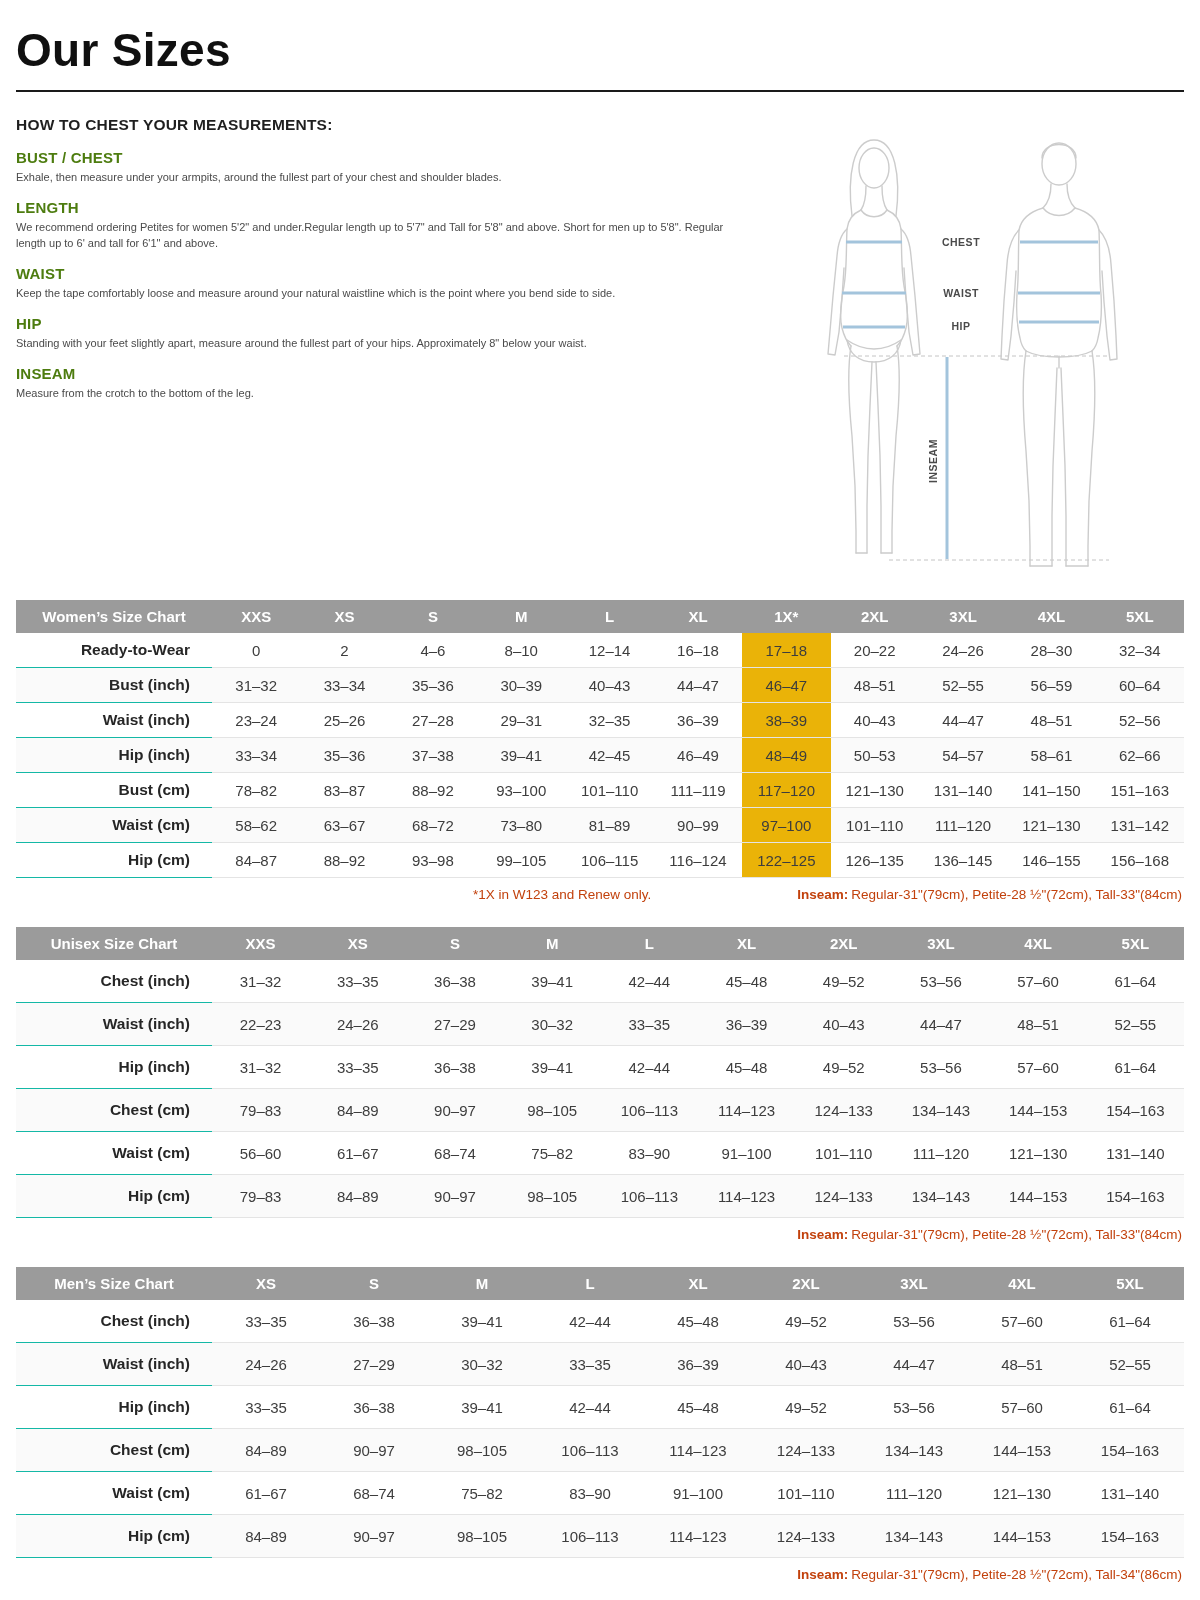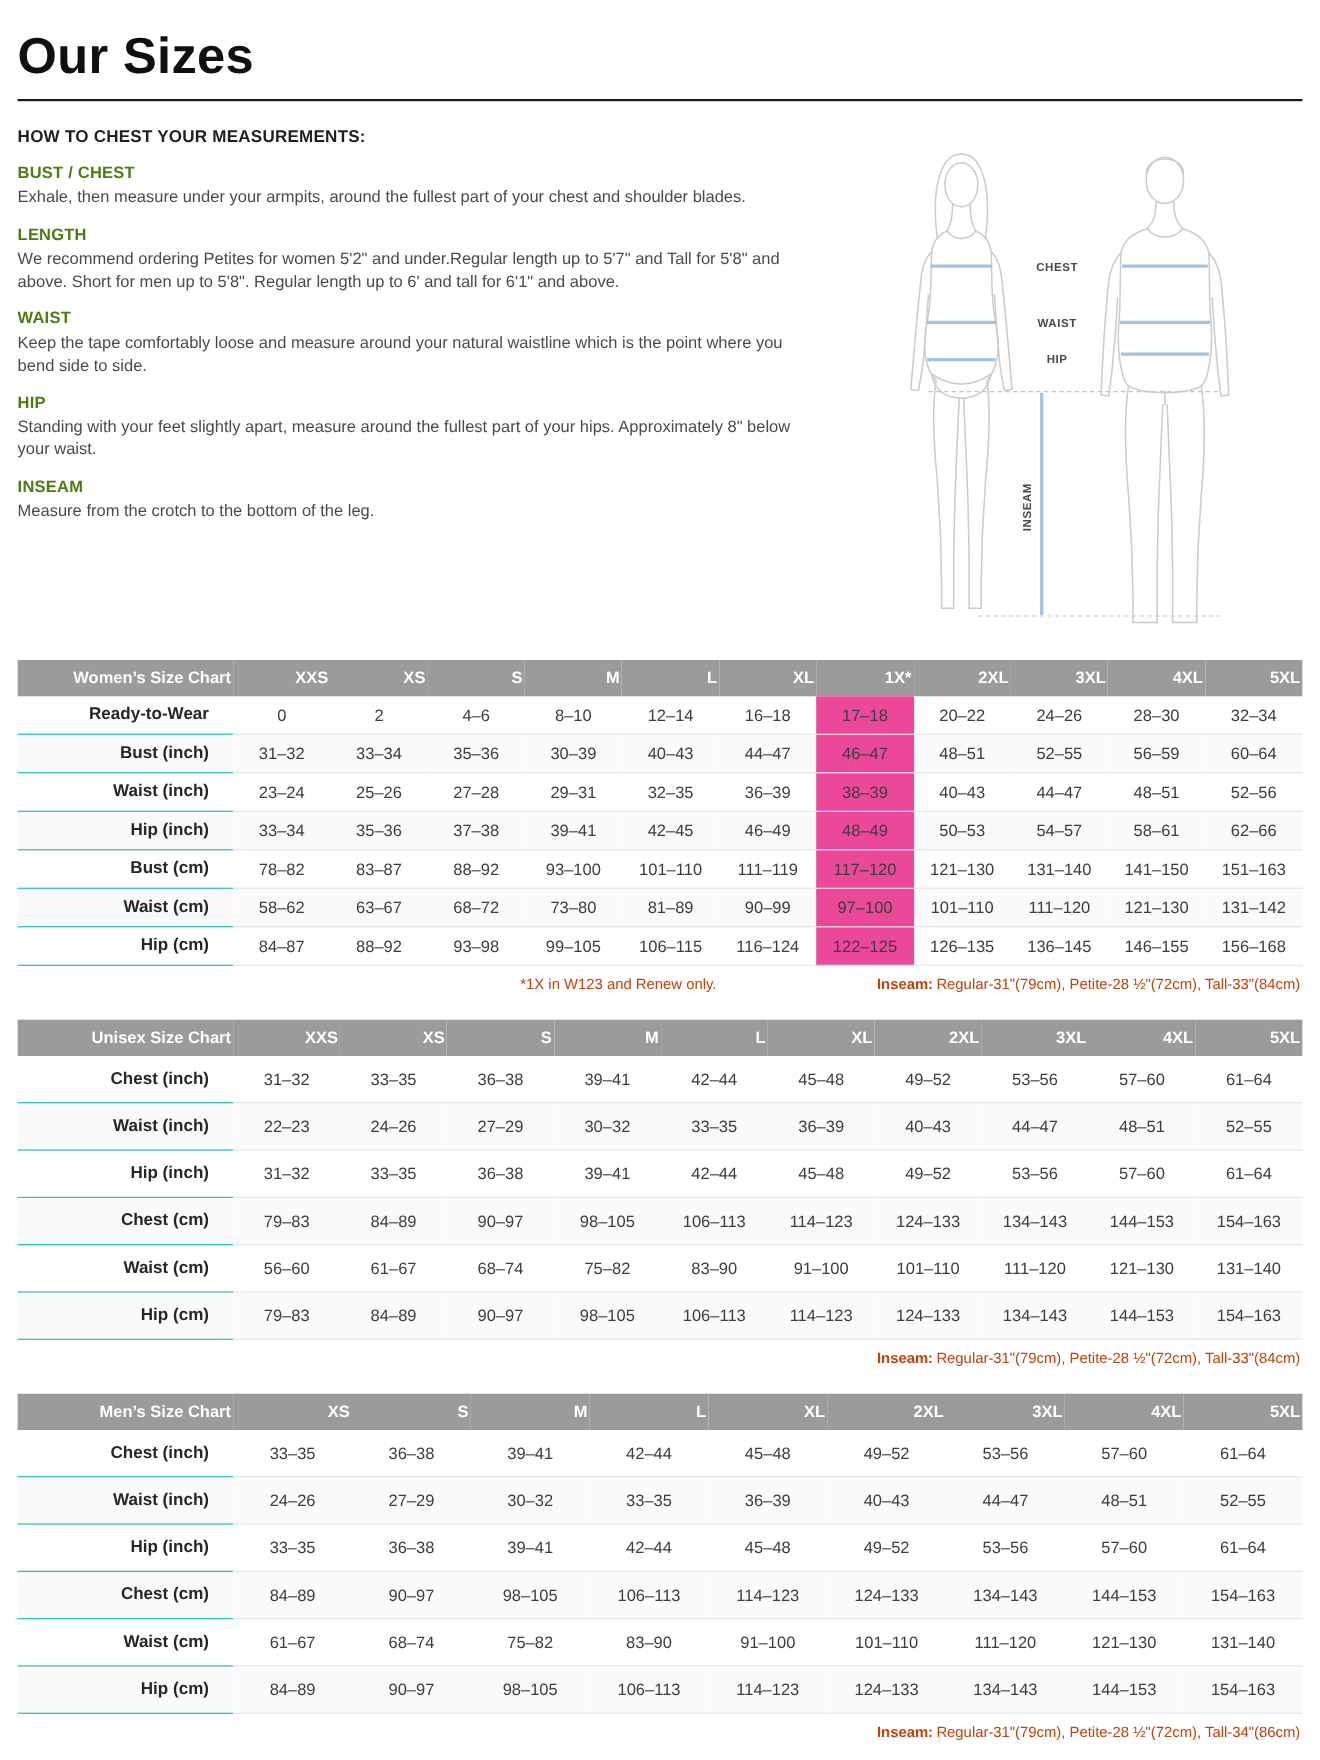--- a/index.html
+++ b/index.html
@@ -6,30 +6,30 @@
   html,body{margin:0;padding:0;background:#ffffff}
   body{width:1200px;height:1600px;font-family:"Liberation Sans",sans-serif;color:#414141;overflow:hidden}
   .page{padding:24px 16px 8px}
   .title{font-size:46px;line-height:1.05;font-weight:800;color:#101010;margin:2px 0 16px;letter-spacing:.3px}
   .rule{height:0;border-bottom:2px solid #1a1a1a;margin:0 0 24px}
   .top{display:flex;gap:18px;align-items:flex-start}
   .instructions{width:725px;flex:none}
   .how-heading{font-size:15.5px;font-weight:800;color:#1f1f1f;letter-spacing:.2px;margin:0 0 15px}
   .msec{margin-bottom:14px}
   .msec h3{font-size:15px;font-weight:800;color:#4d7c0f;margin:0 0 4px;letter-spacing:.2px}
-  .msec p{font-size:15px;line-height:1.38;margin:0;color:#4a4a4a}
+  .msec p{font-size:11px;line-height:1.38;margin:0;color:#4a4a4a}
   .figure-wrap{flex:1;display:flex;justify-content:center;align-items:flex-end}
 
   .size-table{width:100%;border-collapse:collapse;table-layout:fixed;margin-top:24px}
-  .size-table thead th{background:#9b9b9b;color:#ffffff;font-weight:700;font-size:15px;padding:8px 2px;text-align:right}
+  .size-table thead th{background:#9b9b9b;color:#ffffff;font-weight:700;font-size:15px;padding:8px 2px;text-align:center}
   .size-table th.corner{width:196px}
   .size-table tbody th{font-size:15.5px;font-weight:700;color:#262626;text-align:right;padding:8px 22px 8px 2px;border-bottom:1px solid #14b8a6}
   .size-table tbody td{font-size:15px;color:#3d3d3d;text-align:center;padding:8px 2px;border-bottom:1px solid #e4e4e4}
   .size-table tbody tr:nth-child(even){background:#fafafa}
-  .size-table td.hl{background:#ec4899}
+  .size-table td.hl{background:#eab308}
   .t-large tbody td,.t-large tbody th{padding-top:12px;padding-bottom:12px}
 
   .footnote{display:flex;justify-content:flex-end;align-items:baseline;font-size:13.5px;color:#c2410c;margin:9px 2px 0;min-height:16px}
   .footnote .fn-left{margin-right:auto;margin-left:455px}
   .footnote b{font-weight:700;margin-right:3px}
 
   svg .outline{fill:none;stroke:#cccccc;stroke-width:1.4;stroke-linecap:round;stroke-linejoin:round}
   svg .measure{fill:none;stroke:#a3c4dc;stroke-width:3;stroke-linecap:butt}
   svg .dashed{fill:none;stroke:#c4c4c4;stroke-width:1;stroke-dasharray:4 3}
   svg .inseam-line{fill:none;stroke:#a3c4dc;stroke-width:3}

